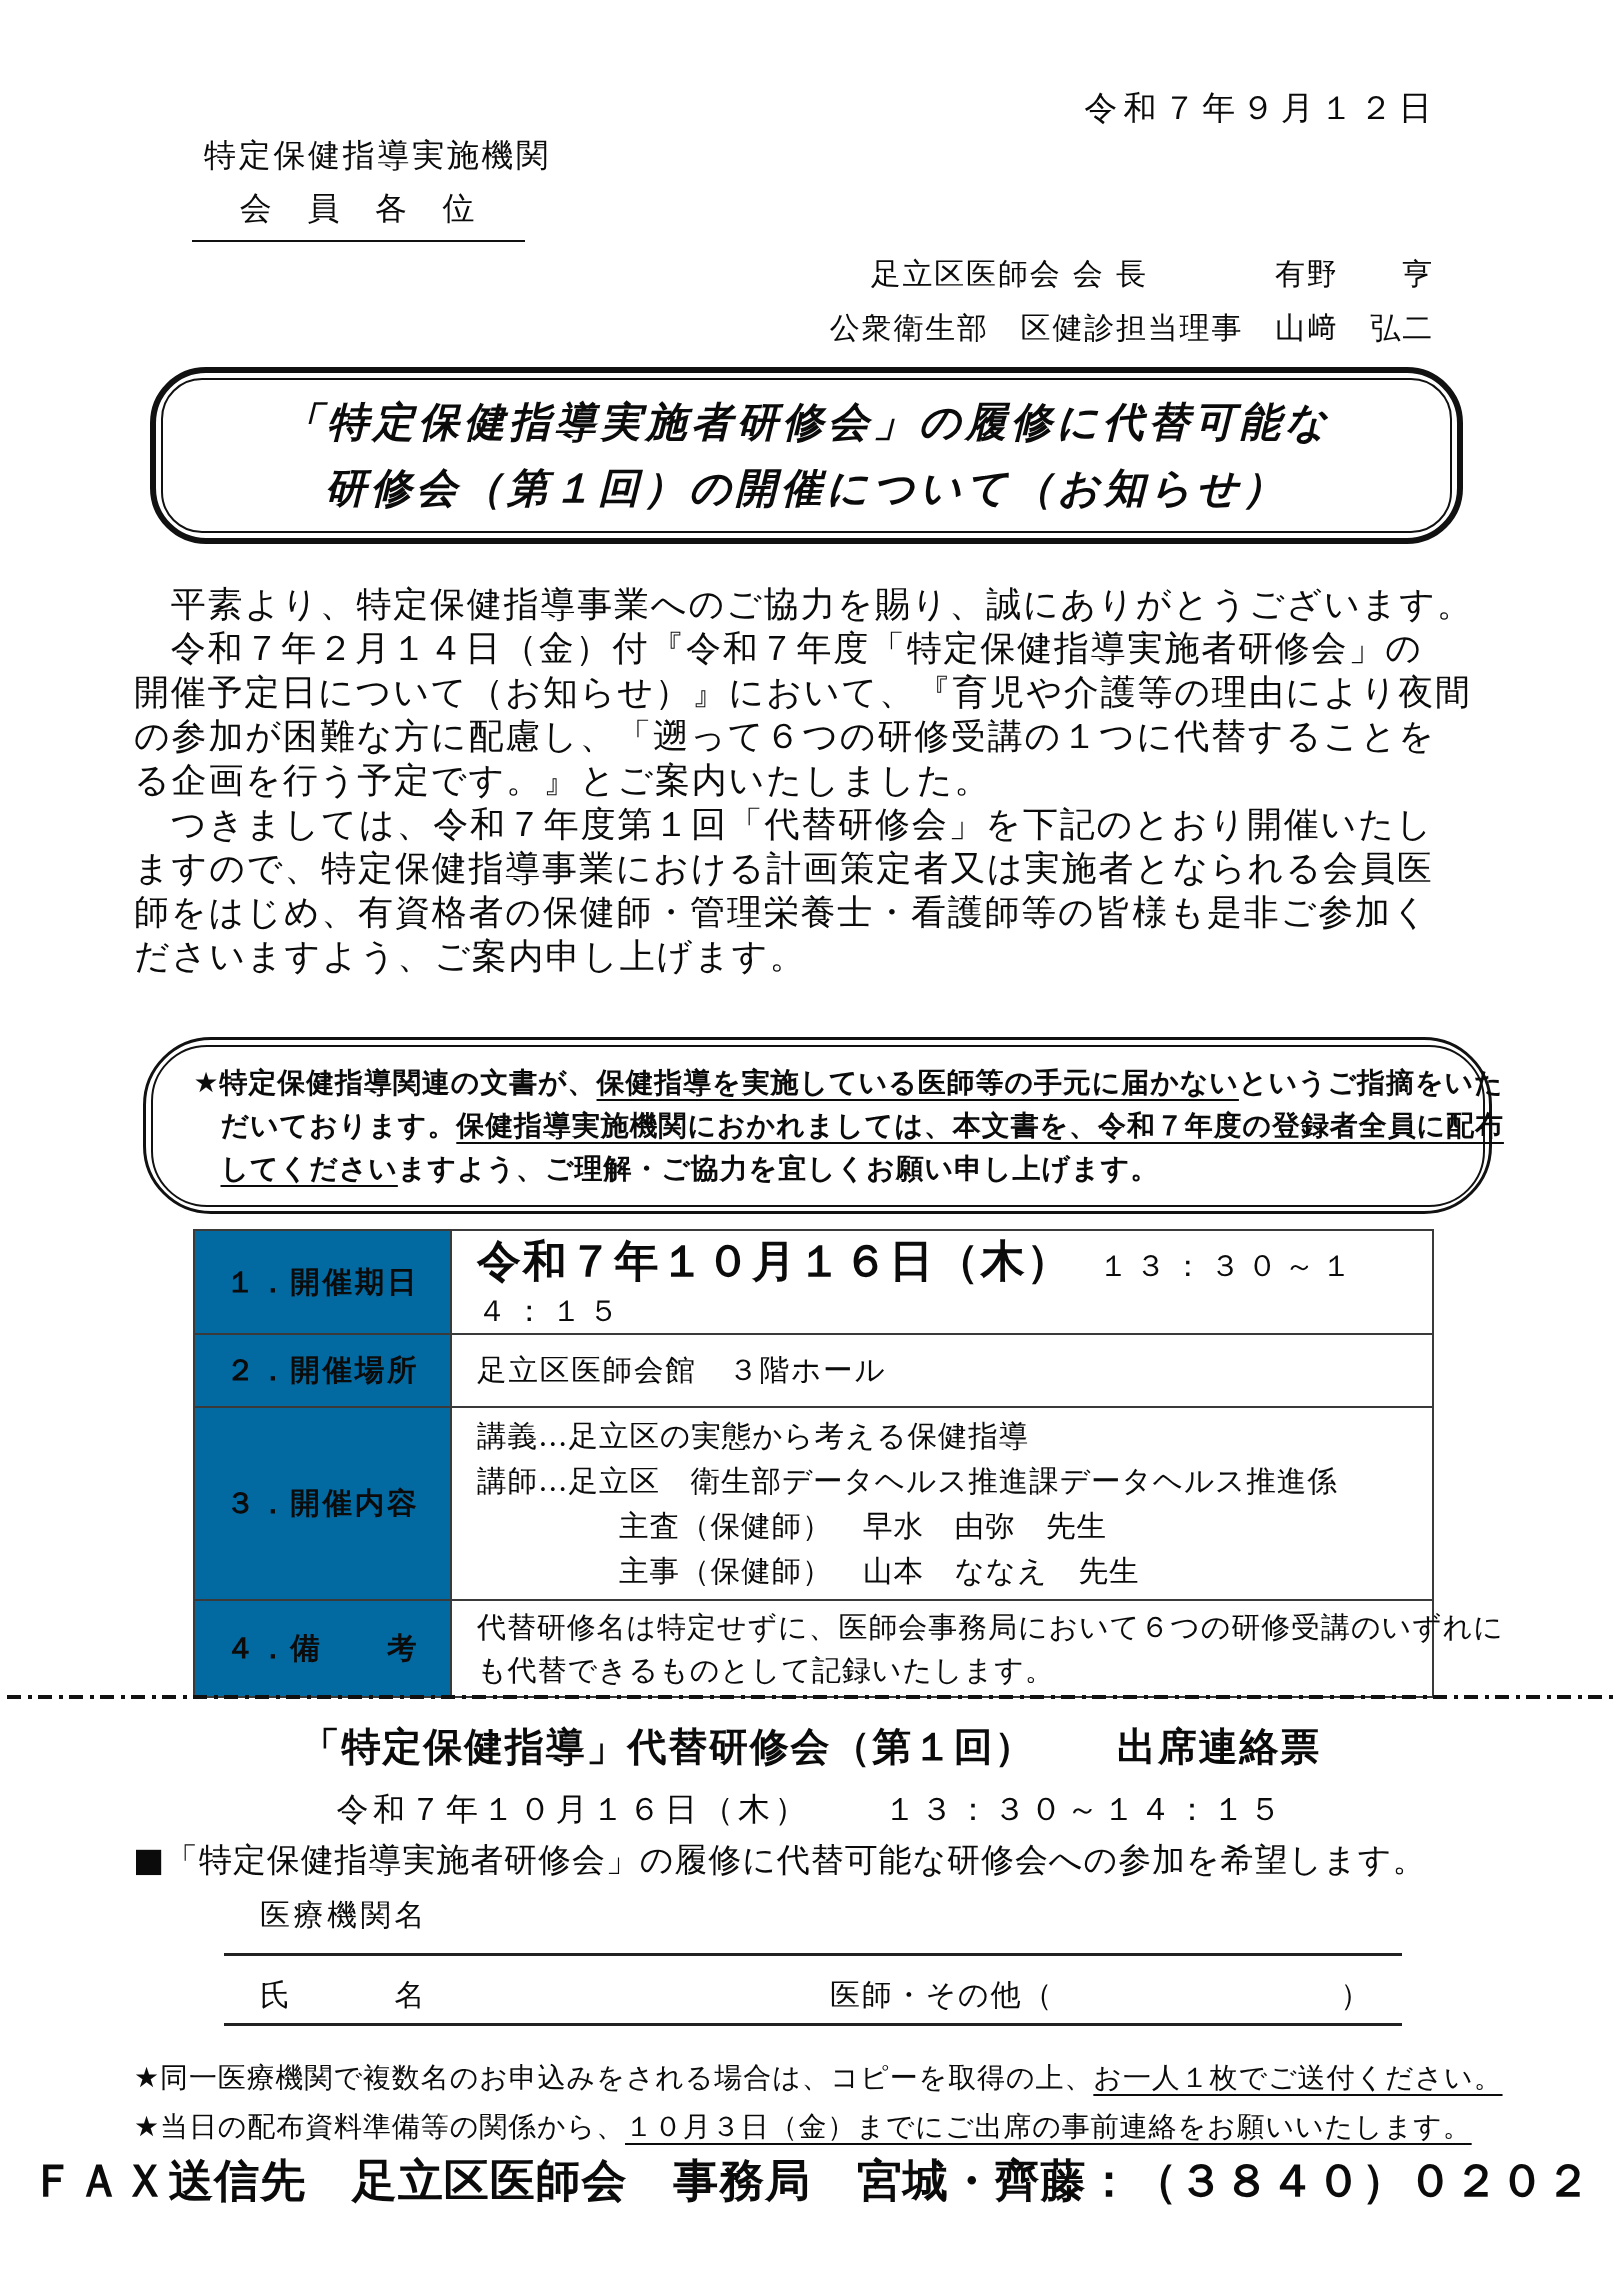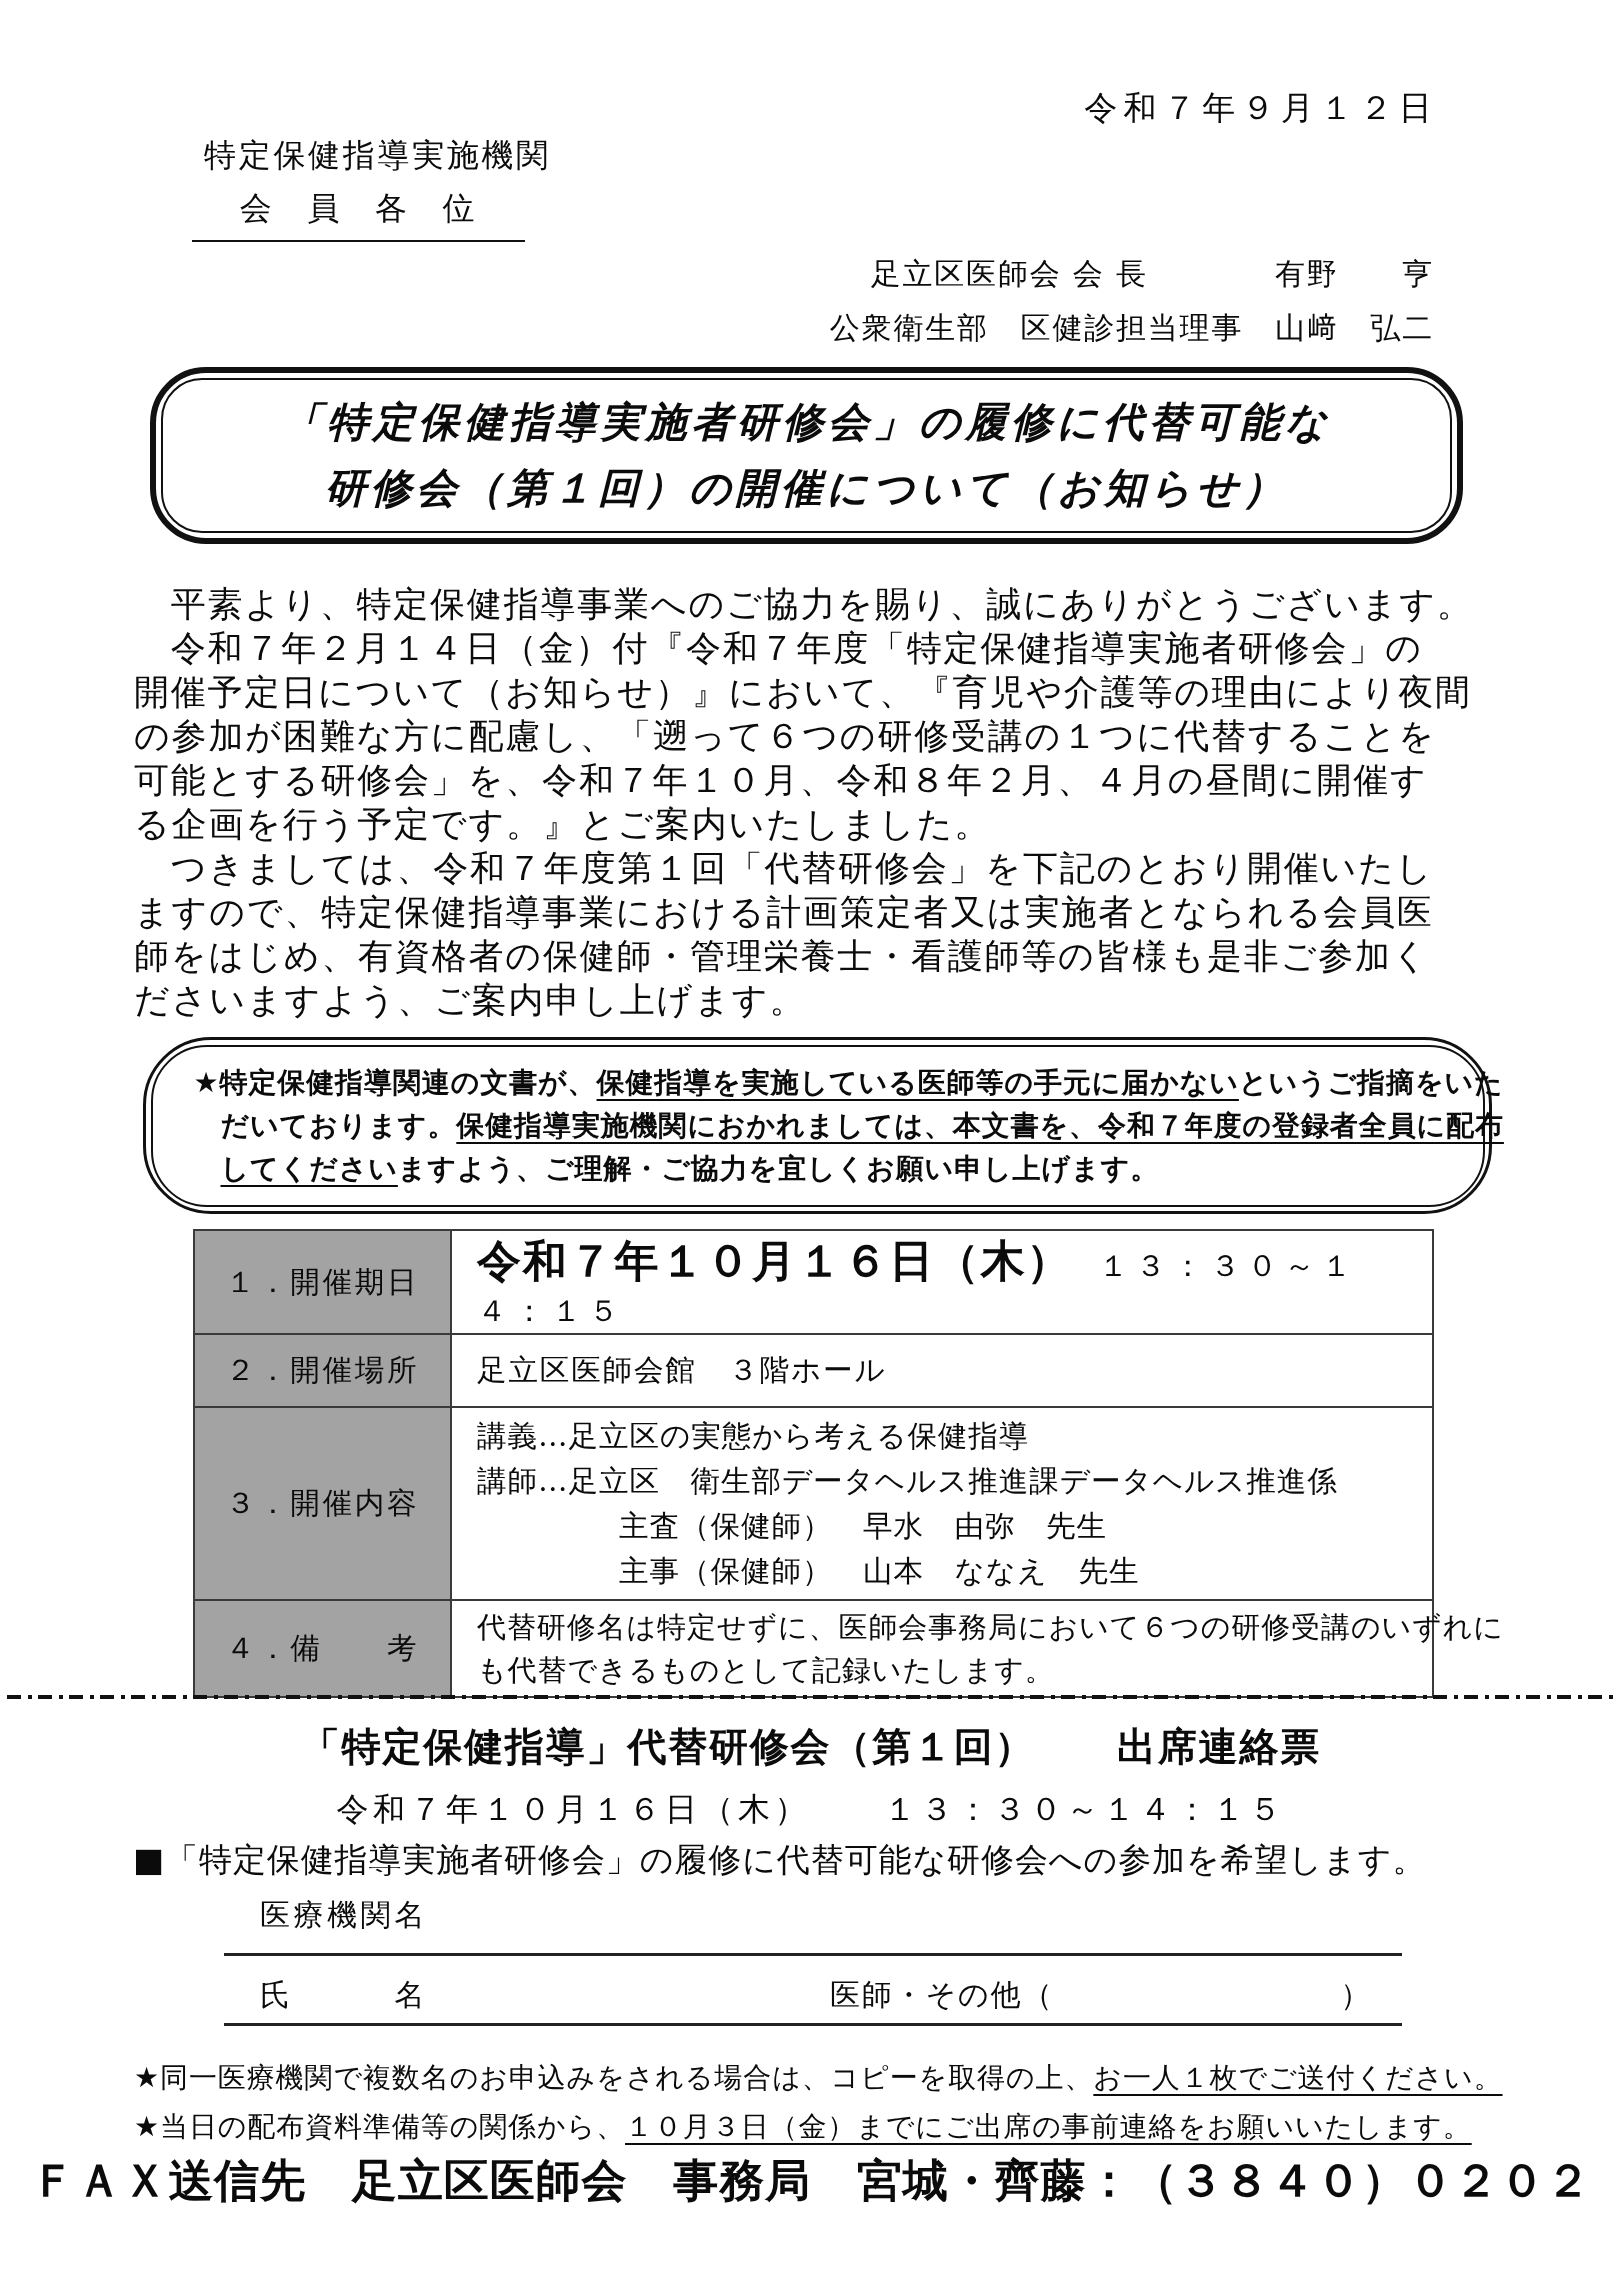--- a/index.html
+++ b/index.html
@@ -45,22 +45,22 @@
   }
   .notice-line.indent{padding-left:27px;}
   .u{text-decoration:underline; text-decoration-thickness:2.2px; text-underline-offset:7.2px;}
 
   table.info-table{
     position:absolute; top:1229px; left:193px; width:1241px;
     border-collapse:collapse; table-layout:fixed;
   }
   table.info-table th, table.info-table td{border:2.2px solid #3a3a3a; vertical-align:middle;}
   table.info-table th{
-    width:253px; background:#a3a3a3; font-family:"DejaVu Sans","Liberation Sans",sans-serif;
-    font-weight:normal; font-size:29.6px; letter-spacing:2.7px; text-align:center;
+    width:253px; background:#0369a1; font-family:"DejaVu Sans","Liberation Sans",sans-serif;
+    font-weight:bold; font-size:29.6px; letter-spacing:2.7px; text-align:center;
   }
   table.info-table td{padding-left:25px;}
   .row-h1{height:75px;} .row-h2{height:73px;padding-left:16px;} .row-h3{height:193px;} .row-h4{height:97px;}
   .event-date{font-family:Liberation Serif, serif; font-weight:bold; font-size:44px; letter-spacing:1.8px;}
   .event-time{font-size:30px; letter-spacing:7.2px; margin-left:26px;}
   .event-place{font-size:29.6px; letter-spacing:1.8px;}
   .lecture-line{font-size:29.6px; line-height:45px; letter-spacing:0.9px; white-space:nowrap;}
   .lecture-line.indent{padding-left:142px;}
   .remarks-line{font-size:29px; line-height:43px; letter-spacing:0.9px; white-space:nowrap;}
 
@@ -118,21 +118,20 @@
       <div class="title-line">「特定保健指導実施者研修会」の履修に代替可能な</div>
       <div class="title-line">研修会（第１回）の開催について（お知らせ）</div>
     </div>
   </div>
 
   <div class="body-text">
     <div class="body-line">　平素より、特定保健指導事業へのご協力を賜り、誠にありがとうございます。</div>
     <div class="body-line">　令和７年２月１４日（金）付『令和７年度「特定保健指導実施者研修会」の</div>
     <div class="body-line">開催予定日について（お知らせ）』において、『育児や介護等の理由により夜間</div>
     <div class="body-line">の参加が困難な方に配慮し、「遡って６つの研修受講の１つに代替することを</div>
-    <div class="body-line">可能とする研修会」を、令和７年１０月、令和８年２月、４月の昼間に開催す</div>
     <div class="body-line">る企画を行う予定です。』とご案内いたしました。</div>
     <div class="body-line">　つきましては、令和７年度第１回「代替研修会」を下記のとおり開催いたし</div>
     <div class="body-line">ますので、特定保健指導事業における計画策定者又は実施者となられる会員医</div>
     <div class="body-line">師をはじめ、有資格者の保健師・管理栄養士・看護師等の皆様も是非ご参加く</div>
     <div class="body-line">ださいますよう、ご案内申し上げます。</div>
   </div>
 
   <div class="notice-box">
     <div class="notice-inner">
       <div class="notice-line"><span>★特定保健指導関連の文書が、</span><span class="u">保健指導を実施している医師等の手元に届かない</span><span>というご指摘をいた</span></div>

